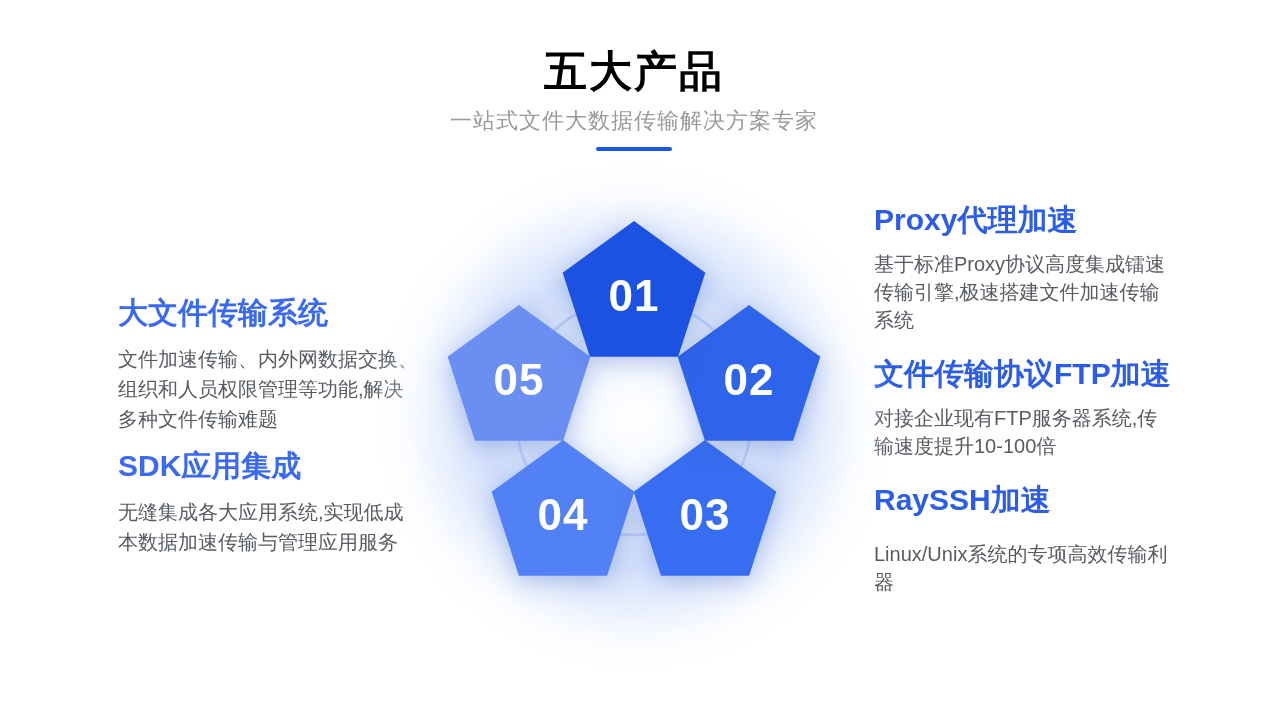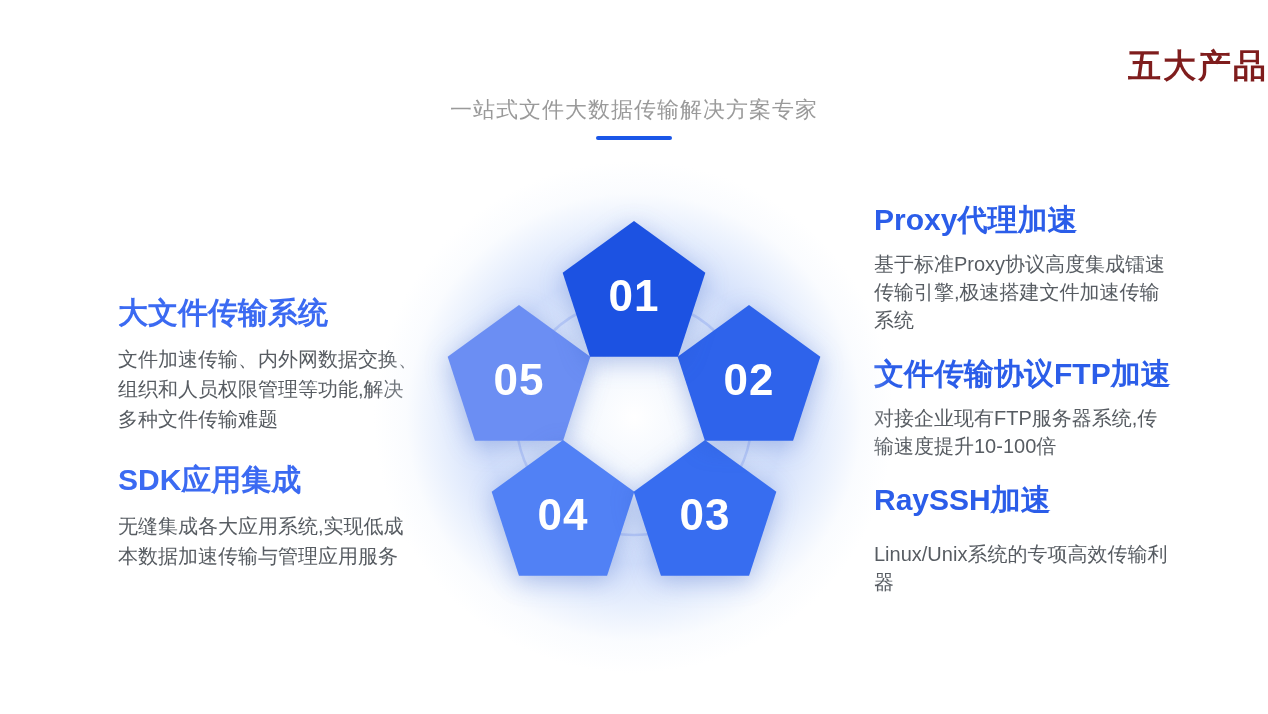--- a/index.html
+++ b/index.html
@@ -11,24 +11,23 @@
     overflow: hidden;
   }
 
   
   .header {
     position: absolute; top: 0; left: 0; width: 1268px;
     text-align: center;
   }
   .title {
     margin: 48px 0 0 0;
-    font-size: 33px; font-weight: 800;
-    color: #7f1d1d; letter-spacing: 2px;
+    font-size: 43px; font-weight: 800;
+    color: #000000; letter-spacing: 2px;
     line-height: 1.1;
-    text-align: right;
   }
   .subtitle {
     margin: 13px 0 0 0;
     font-size: 22px; color: #9a9a9a;
     letter-spacing: 1px; line-height: 1.2;
   }
   .underline {
     width: 76px; height: 4px; border-radius: 2px;
     background: #1a56e8;
     margin: 12px auto 0 auto;
@@ -36,21 +35,21 @@
 
   
   .col h2 { margin: 0; font-size: 30px; font-weight: 700; line-height: 36px; white-space: nowrap; }
   .col p  { margin: 0; font-size: 20px; color: #575c62; }
 
   .col.left {
     position: absolute; left: 118px; top: 295px; width: 302px;
   }
   .col.left h2 { color: #3b6af2; }
   .col.left p  { line-height: 30px; margin-top: 13px; }
-  .col.left .block + .block { margin-top: 28px; }
+  .col.left .block + .block { margin-top: 14px; }
 
   .col.right {
     position: absolute; left: 874px; top: 202px; width: 302px;
   }
   .col.right h2 { color: #2b5de9; }
   .col.right p  { line-height: 28px; margin-top: 12px; }
   .col.right .block + .block { margin-top: 22px; }
   .col.right .block.gap-lg p { margin-top: 22px; }
 
   

